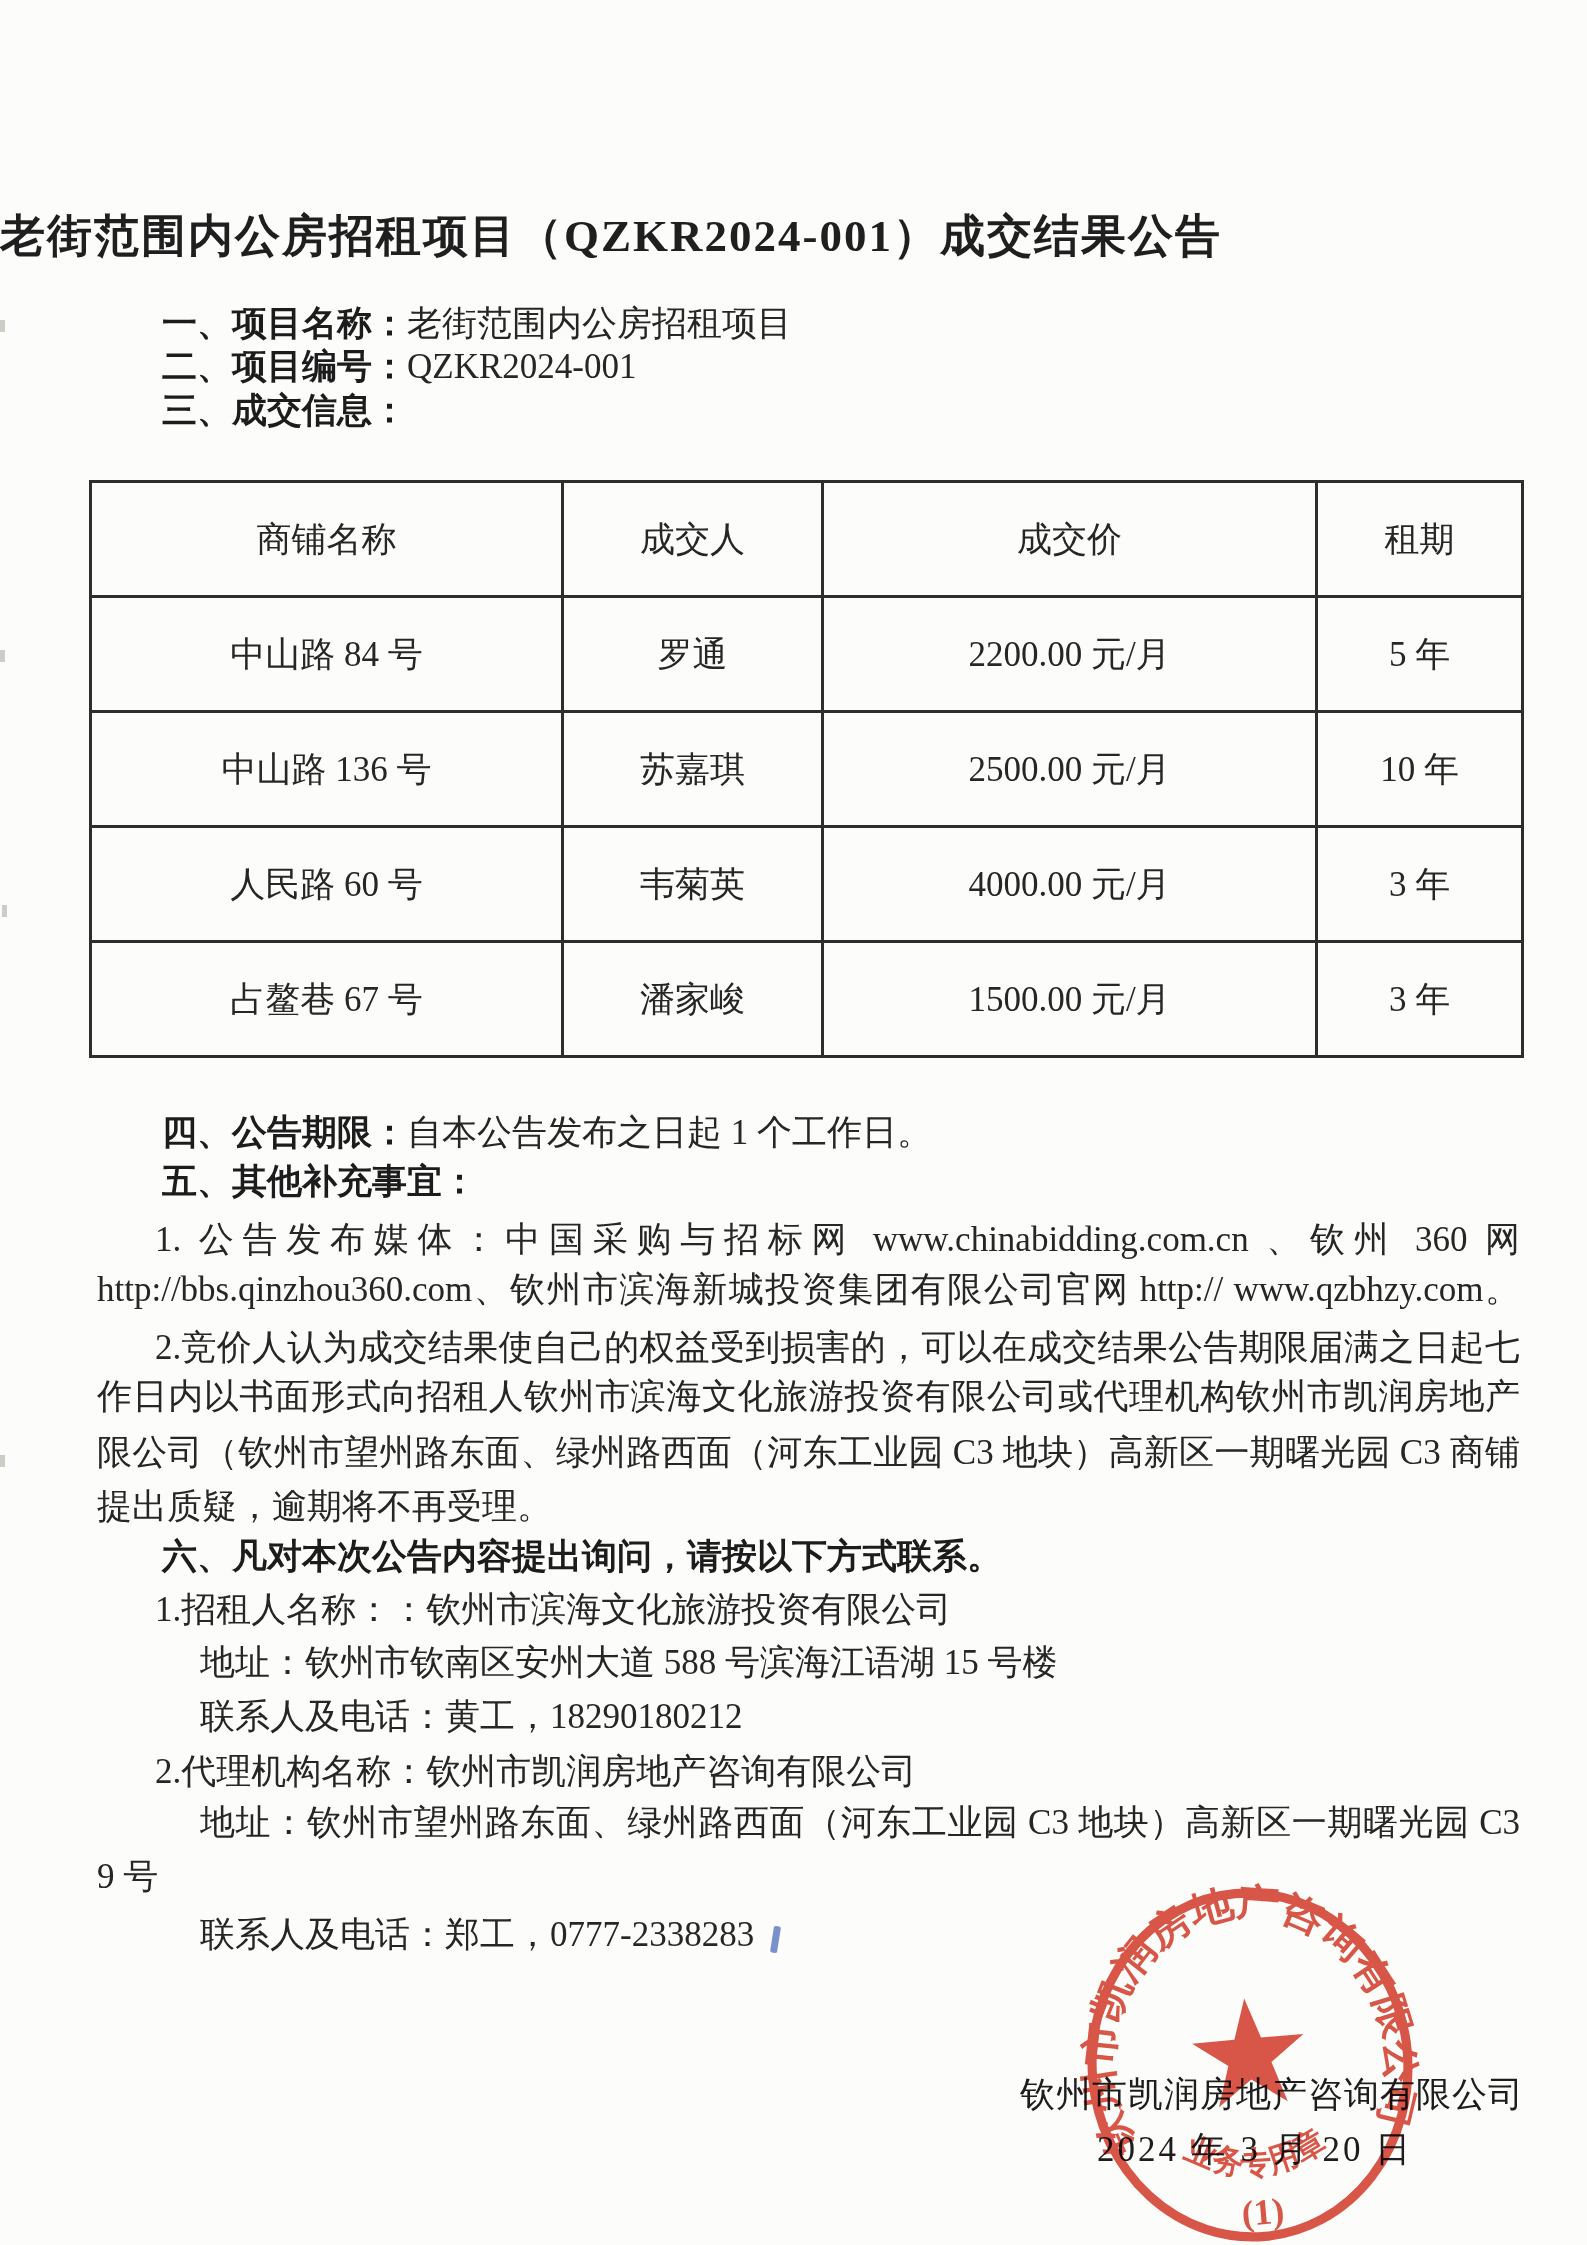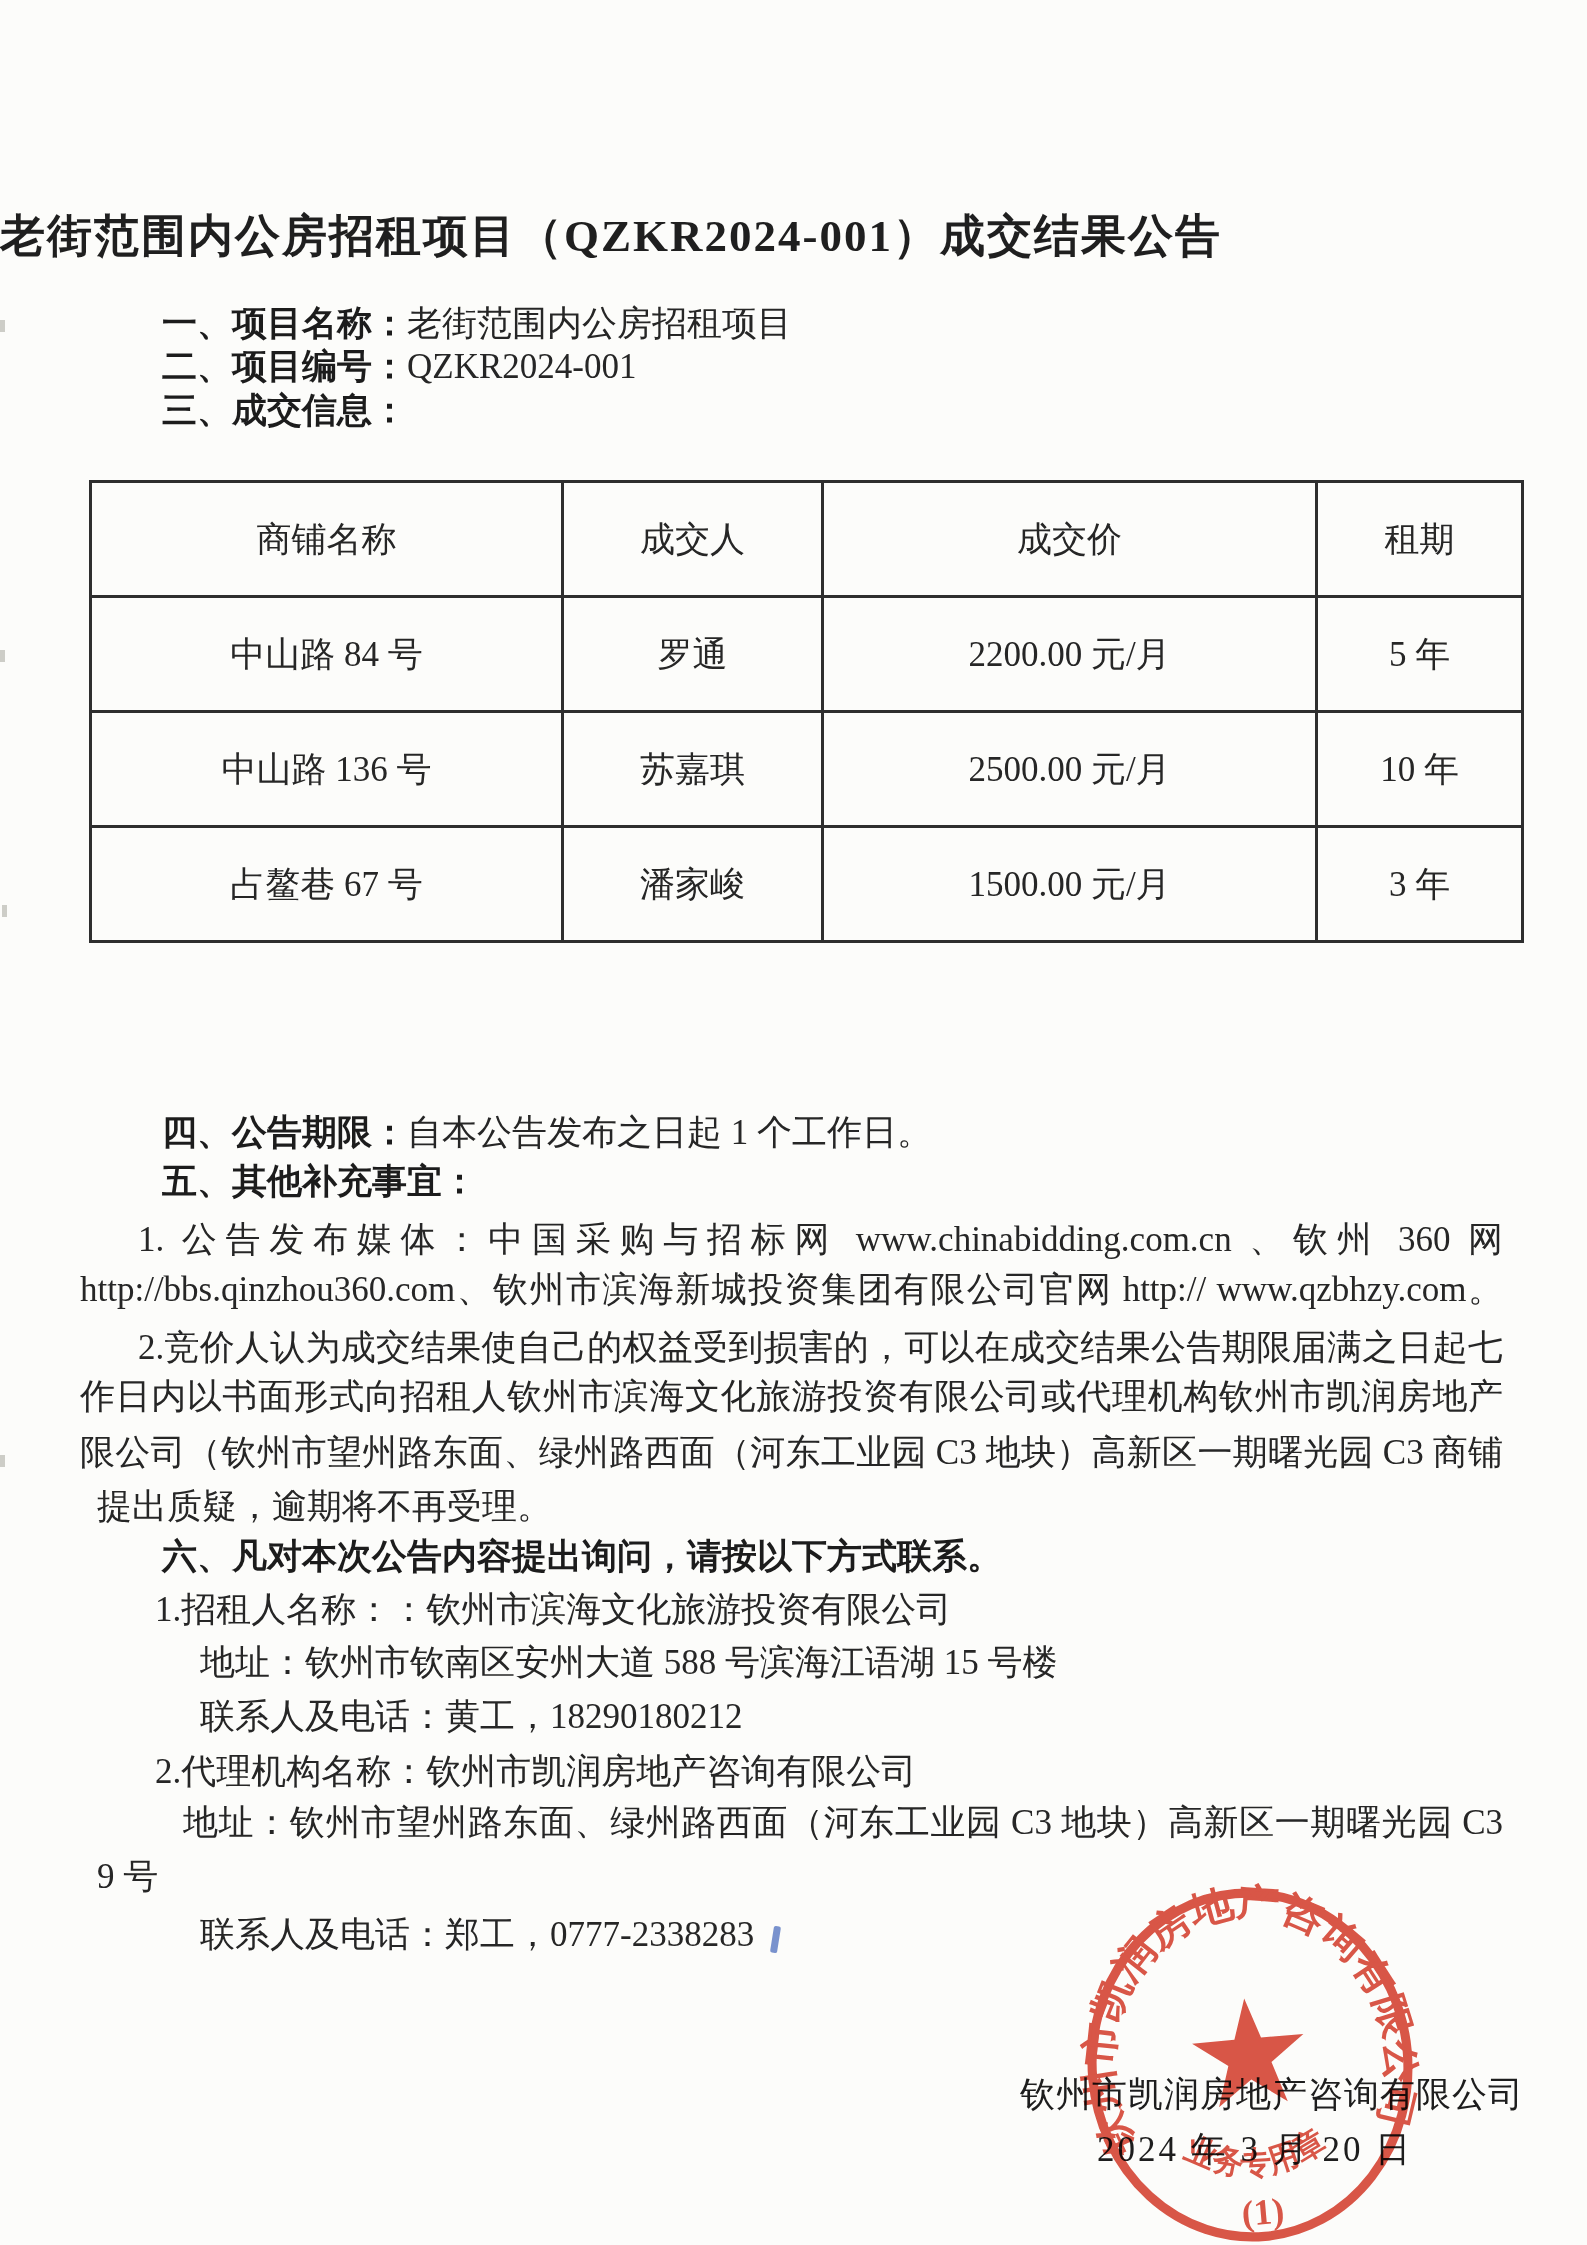--- a/index.html
+++ b/index.html
@@ -16,21 +16,21 @@
   .abs{position:absolute;}
   .doc-title{
     left:0;top:176px;width:1587px;
     text-align:left;
     font-size:45px;font-weight:700;
     letter-spacing:2px;
     color:#1f1f1f;
   }
   .line{height:48px;line-height:48px;white-space:nowrap;}
   .b{font-weight:700;color:#1c1c1c;}
-  .wide{left:80px;width:1423px;white-space:normal;overflow:hidden;}
+  .wide{left:97px;width:1423px;white-space:normal;overflow:hidden;}
   .just{text-align:justify;text-align-last:justify;}
   .ind{text-indent:58px;}
   .ind2{text-indent:103px;}
   table.deals{
     position:absolute;left:89px;top:480px;
     width:1432px;
     border-collapse:collapse;
     table-layout:fixed;
     font-size:35px;color:#262626;
   }
@@ -102,20 +102,26 @@
         <td>2200.00 元/月</td>
         <td>5 年</td>
       </tr>
       <tr>
         <td>中山路 136 号</td>
         <td>苏嘉琪</td>
         <td>2500.00 元/月</td>
         <td>10 年</td>
       </tr>
       <tr>
+        <td>人民路 60 号</td>
+        <td>韦菊英</td>
+        <td>4000.00 元/月</td>
+        <td>3 年</td>
+      </tr>
+      <tr>
         <td>占鳌巷 67 号</td>
         <td>潘家峻</td>
         <td>1500.00 元/月</td>
         <td>3 年</td>
       </tr>
     </tbody>
   </table>
 
   <div class="abs line" style="left:162px;top:1109px;">
     <span class="b">四、公告期限：</span><span>自本公告发布之日起 1 个工作日。</span>

